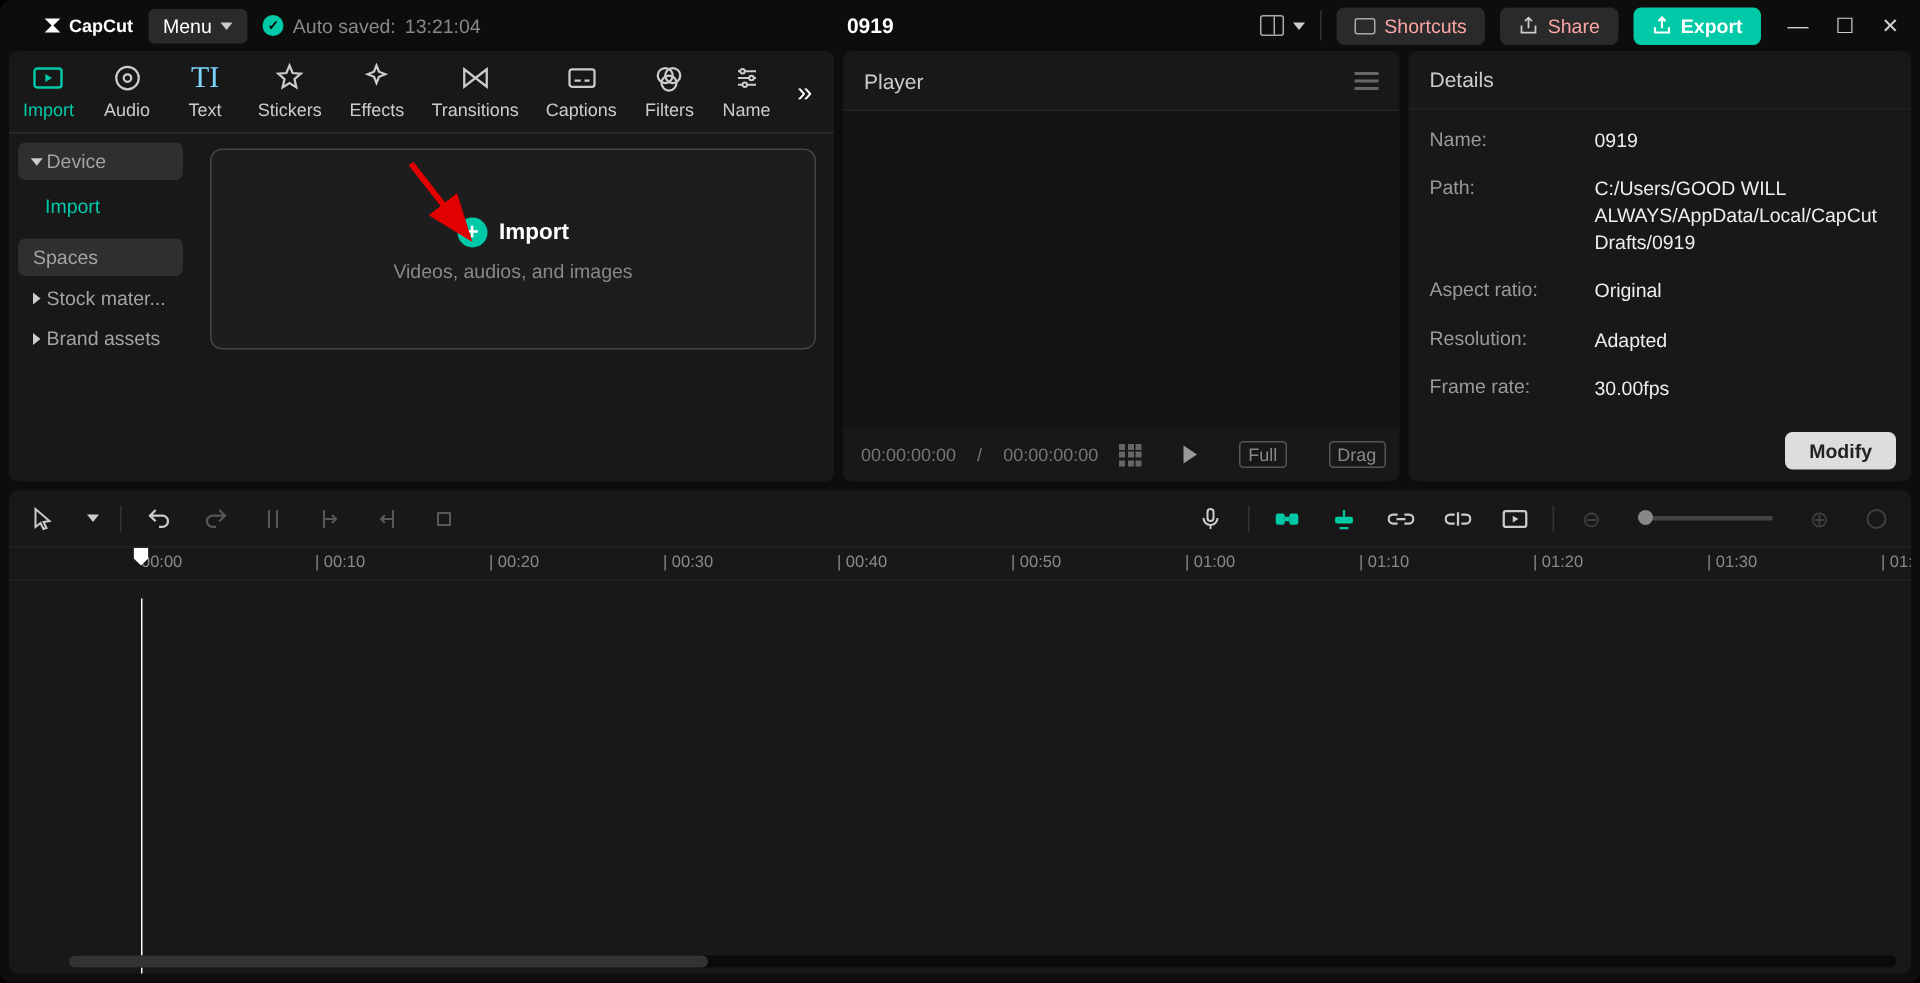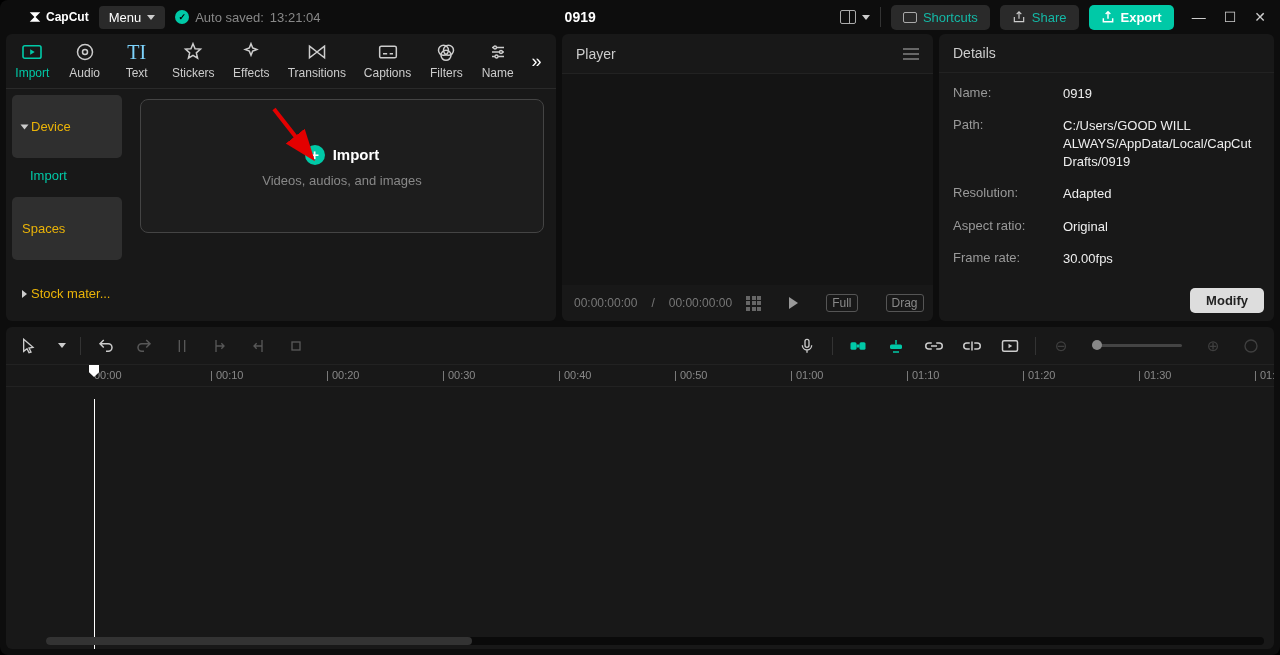--- a/index.html
+++ b/index.html
@@ -12,40 +12,40 @@
 .logo-icon { width: 14px; height: 14px; }
 .menu-btn { background: #2a2a2a; color: #fff; padding: 4px 10px; border-radius: 4px; display: flex; align-items: center; gap: 4px; font-size: 13px; cursor: pointer; }
 .chev-down { border-left: 4px solid transparent; border-right: 4px solid transparent; border-top: 5px solid #ccc; margin-left: 2px;}
 .autosave { display: flex; align-items: center; gap: 6px; color: #888; font-size: 13px; }
 .check-circ { width: 14px; height: 14px; background: #00c9a7; border-radius: 50%; display: flex; align-items: center; justify-content: center; }
 .check-circ::after { content: "✓"; color: #000; font-size: 9px; font-weight: bold; }
 .title-center { flex: 1; text-align: center; color: #fff; font-weight: 600; font-size: 14px; }
 .title-right { display: flex; align-items: center; gap: 10px; }
 .layout-ico { width: 16px; height: 14px; border: 1.5px solid #aaa; border-radius: 2px; position: relative; }
 .layout-ico::after { content:""; position:absolute; left:55%; top:0; bottom:0; width:1.5px; background:#aaa;}
-.pill { background: #2a2a2a; color: #14b8a6; padding: 5px 12px; border-radius: 5px; display: flex; align-items: center; gap: 6px; font-size: 13px; cursor: pointer; }
+.pill { background: #2a2a2a; color: #fca5a5; padding: 5px 12px; border-radius: 5px; display: flex; align-items: center; gap: 6px; font-size: 13px; cursor: pointer; }
 .pill.accent { background: #00c9a7; color: #fff; font-weight: 600; }
 .kbd-ico { width: 14px; height: 11px; border: 1.5px solid #aaa; border-radius: 2px; }
 .vline { width: 1px; height: 20px; background: #333; }
 .win-ctrls { display: flex; gap: 18px; margin-left: 8px; margin-right: 6px; }
 .win-ctrls span { color: #ccc; cursor: pointer; font-size: 14px; }
 
 
 .main { flex: 1; display: grid; grid-template-columns: 550px 1fr 335px; gap: 6px; padding: 0 6px 6px 6px; min-height: 0;}
 .panel { background: #181818; border-radius: 6px; display: flex; flex-direction: column; overflow: hidden; }
 
 
 .tabstrip { display: flex; align-items: center; border-bottom: 1px solid #2a2a2a; padding: 4px 0; position: relative; }
 .tab { display: flex; flex-direction: column; align-items: center; gap: 4px; padding: 4px 10px; color: #ccc; cursor: pointer; font-size: 12px; min-width: 52px;}
 .tab.active { color: #00c9a7; }
 .tab-ico { width: 22px; height: 20px; display:flex; align-items:center; justify-content:center;}
 .tab-more { width: 28px; height: 28px; display: flex; align-items: center; justify-content: center; color: #fff; cursor: pointer; margin-left: auto; margin-right: 6px; font-size: 18px;}
 .left-body { flex:1; display:flex; }
 .sidenav { width: 122px; padding: 6px; display:flex; flex-direction:column; gap: 2px; }
-.side-item { padding: 24px 10px; border-radius: 5px; color: #eab308; cursor: pointer; font-size: 13px; display:flex; align-items:center; gap:4px; white-space:nowrap; overflow:hidden; text-overflow:ellipsis;}
+.side-item { padding: 5px 10px; border-radius: 5px; color: #a3a3a3; cursor: pointer; font-size: 13px; display:flex; align-items:center; gap:4px; white-space:nowrap; overflow:hidden; text-overflow:ellipsis;}
 .side-item.sel { background: #2f2f2f; }
 .side-sub { padding: 8px 10px 8px 18px; color: #00c9a7; cursor: pointer; font-size: 13px; }
 .side-plain { padding: 8px 10px 8px 18px; color: #ccc; cursor: pointer; font-size: 13px; }
 .tri { border-top: 4px solid transparent; border-bottom: 4px solid transparent; border-left: 5px solid #ccc; }
 .tri.open { transform: rotate(90deg); }
 .import-area { flex:1; padding: 10px 12px; position:relative;}
 .import-box { border: 1px solid #444; border-radius: 8px; height: 134px; display: flex; flex-direction: column; align-items:center; justify-content:center; gap: 8px; cursor: pointer; background:#1d1d1d;}
 .import-row { display:flex; align-items:center; gap:8px;}
 .plus-circ { width: 20px; height: 20px; background:#00c9a7; border-radius:50%; color:#fff; display:flex; align-items:center; justify-content:center; font-weight:bold; font-size:15px;}
 .import-box .t1 { color:#fff; font-weight:600; font-size:15px;}
@@ -320,26 +320,26 @@
       <div class="details-body">
         <div class="detail-row">
             <span class="k">Name:</span>
             <span class="v">0919</span>
           </div>
         <div class="detail-row">
             <span class="k">Path:</span>
             <span class="v">C:/Users/GOOD WILL ALWAYS/AppData/Local/CapCut Drafts/0919</span>
           </div>
         <div class="detail-row">
+            <span class="k">Aspect ratio:</span>
+            <span class="v">Original</span>
+          </div>
+        <div class="detail-row">
             <span class="k">Resolution:</span>
             <span class="v">Adapted</span>
-          </div>
-        <div class="detail-row">
-            <span class="k">Aspect ratio:</span>
-            <span class="v">Original</span>
           </div>
         <div class="detail-row">
             <span class="k">Frame rate:</span>
             <span class="v">30.00fps</span>
           </div>
       </div>
       <div class="modify-row">
         <div class="modify-btn">Modify</div>
       </div>
     </div>

